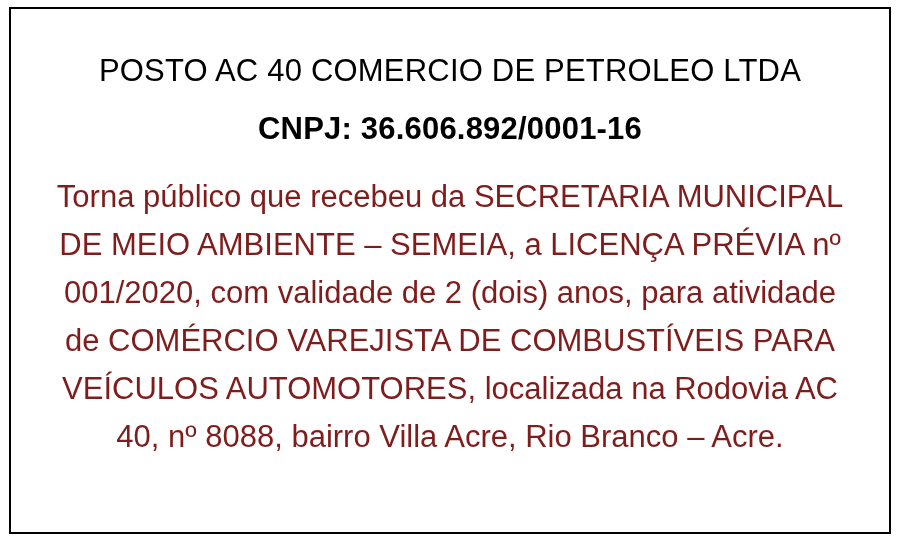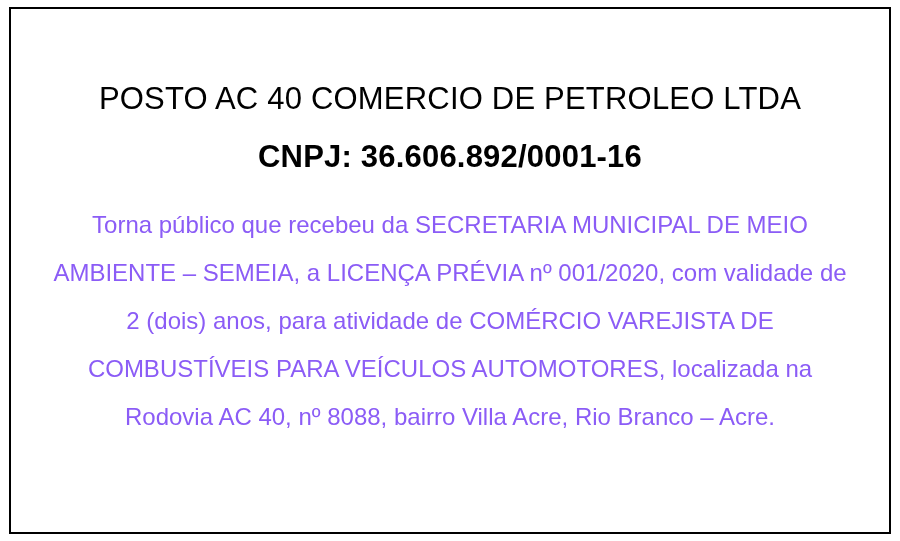--- a/index.html
+++ b/index.html
@@ -32,21 +32,20 @@
     position: absolute;
     left: 0;
     top: 0;
     right: 0;
     bottom: 0;
     padding: 40px 34px 0 34px;
     box-sizing: border-box;
     display: flex;
     flex-direction: column;
     align-items: center;
-    margin-top: 28px;
   }
   .company-name {
     font-size: 31px;
     line-height: 44px;
     letter-spacing: 0.2px;
     color: #000000;
     text-align: center;
     white-space: nowrap;
     font-weight: 400;
   }
@@ -56,23 +55,23 @@
     letter-spacing: 0.2px;
     color: #000000;
     text-align: center;
     white-space: nowrap;
     margin-top: 14px;
     font-weight: 700;
   }
   .body-text {
     margin-top: 22px;
     width: 812px;
-    font-size: 24px;
+    font-size: 31px;
     line-height: 48px;
-    color: #8b5cf6;
+    color: #7f1d1d;
     text-align: center;
     font-weight: 400;
   }
 </style>
 </head>
 <body>
 
 <div class="page">
   <div class="notice-frame">
     <div class="notice-inner">

